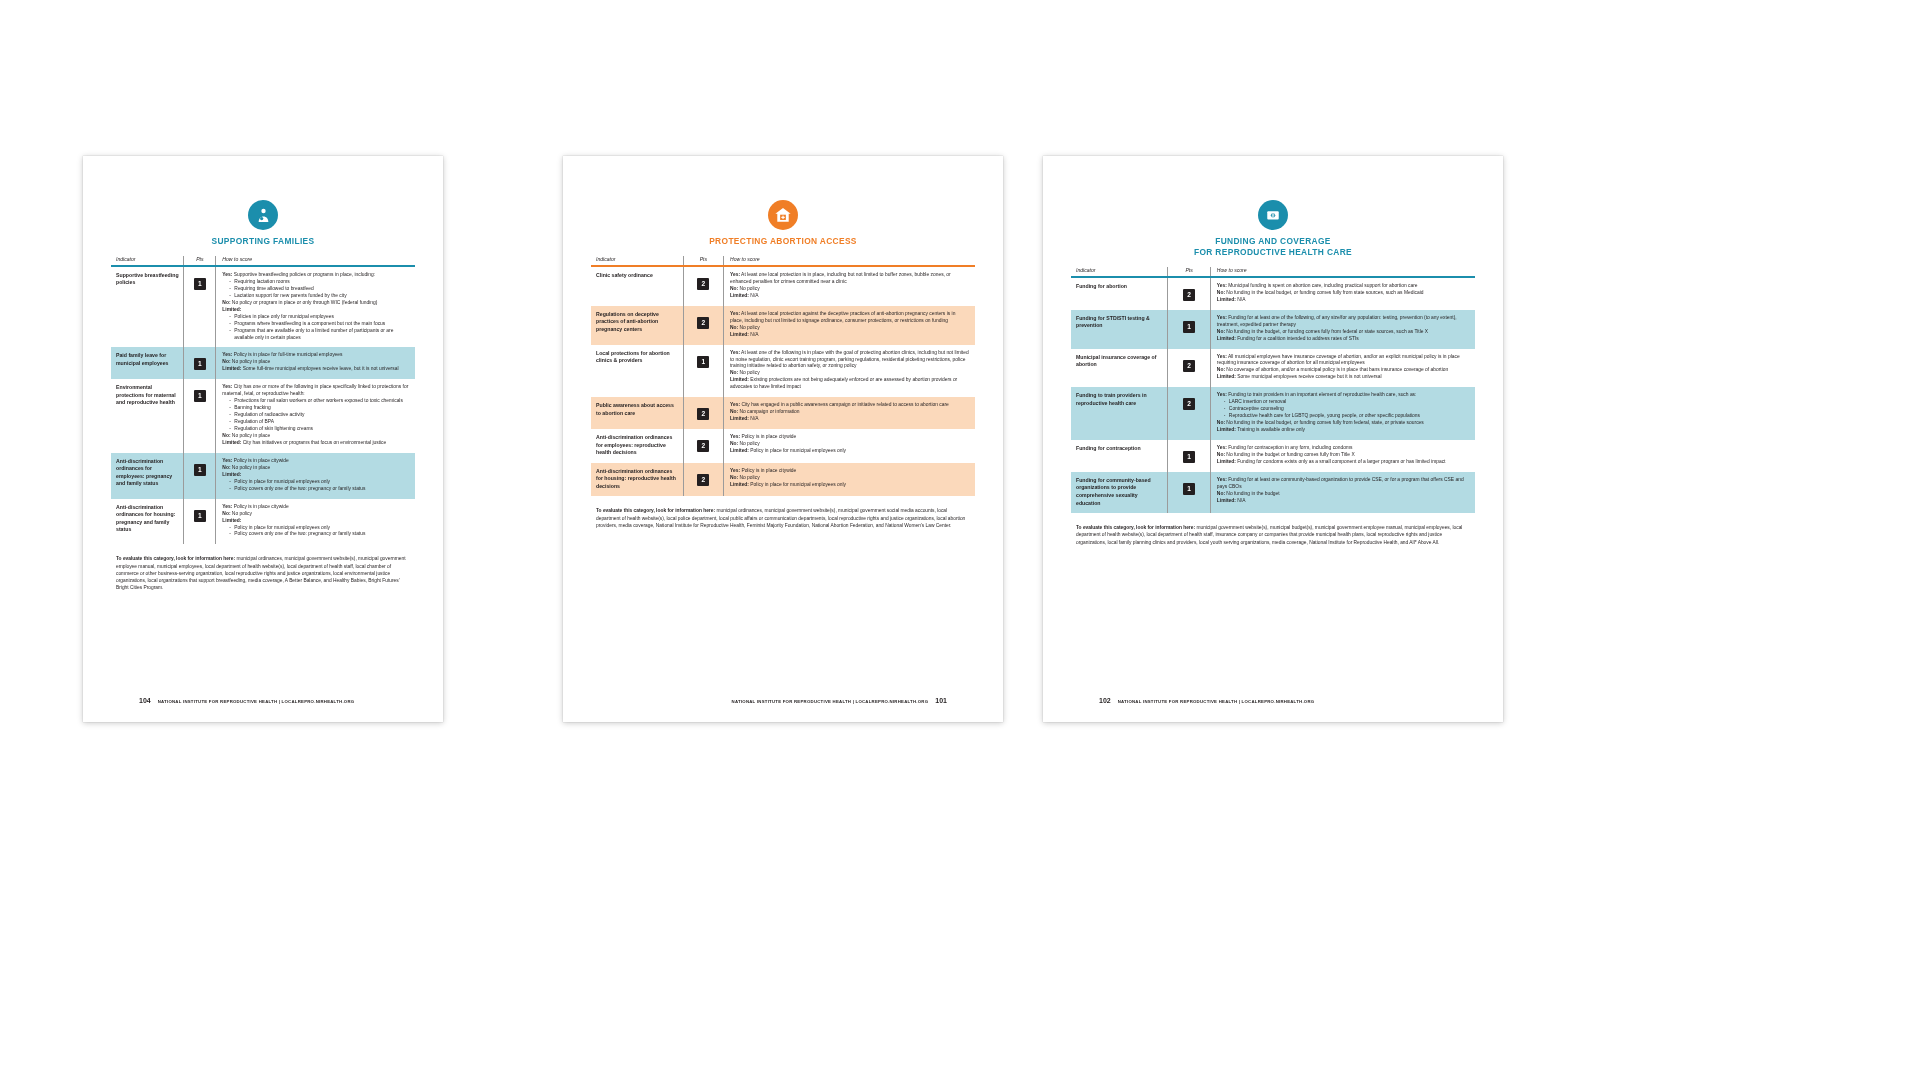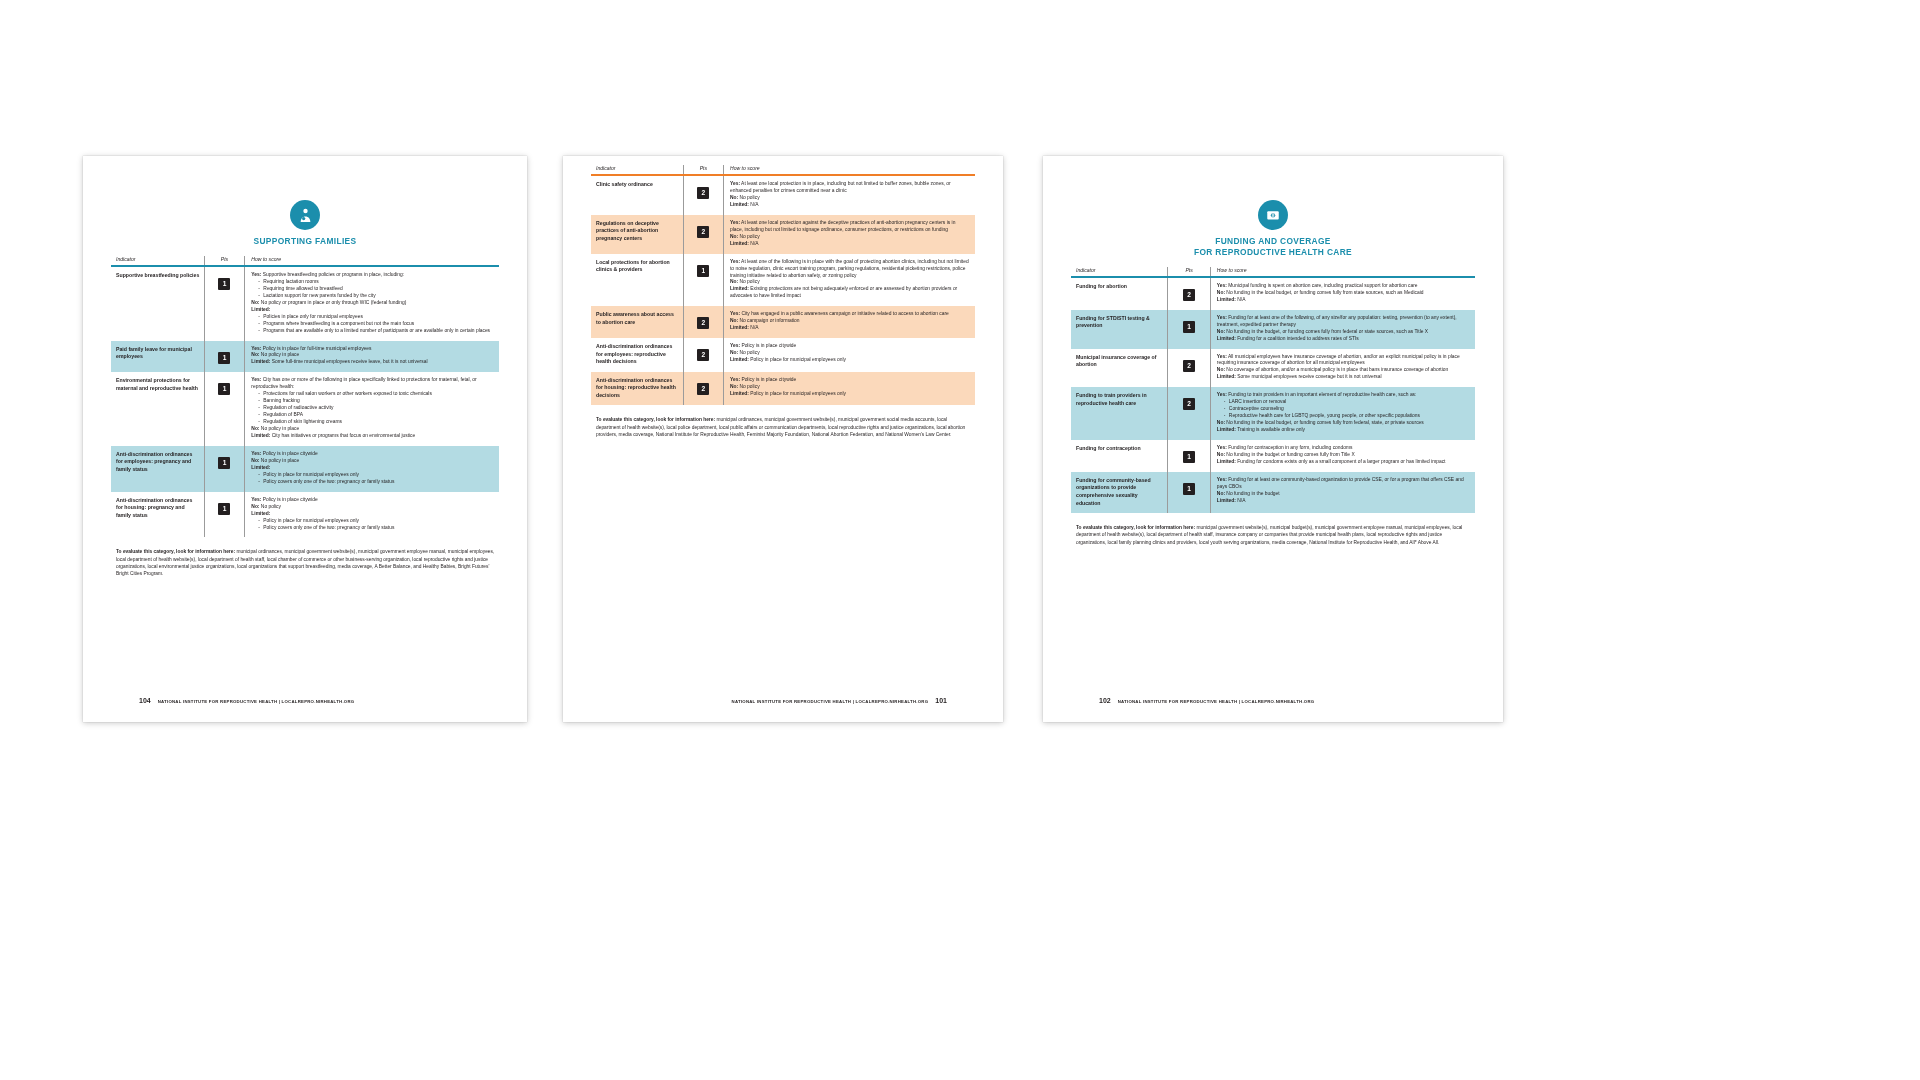--- a/index.html
+++ b/index.html
@@ -9,21 +9,21 @@
     font-family: "Liberation Sans", sans-serif;
     overflow: hidden;
   }
   .stage { position: relative; width: 1920px; height: 1080px; background: #fff; }
 
   .page {
     position: absolute;
     background: #ffffff;
     box-shadow: 0 1px 6px rgba(0,0,0,0.22), 0 0 1px rgba(0,0,0,0.25);
   }
-  #page-1 { left: 83px;   top: 156px; width: 444px; height: 566px; text-decoration: underline; }
+  #page-1 { left: 83px;   top: 156px; width: 360px; height: 566px; text-decoration: underline; }
   #page-2 { left: 563px;  top: 156px; width: 440px; height: 566px; }
   #page-3 { left: 1043px; top: 156px; width: 460px; height: 566px; }
 
   .page-inner { position: absolute; left: 28px; right: 28px; top: 0; bottom: 0; }
 
   
   .cat-head { text-align: center; padding-top: 44px; }
   .cat-icon {
     width: 30px; height: 30px; border-radius: 50%;
     display: inline-flex; align-items: center; justify-content: center;
@@ -195,20 +195,28 @@
         </table>
         <div class="footnote"><b>To evaluate this category, look for information here:</b><span> municipal ordinances, municipal government website(s), municipal government employee manual, municipal employees, local department of health website(s), local department of health staff, local chamber of commerce or other business-serving organization, local reproductive rights and justice organizations, local environmental justice organizations, local organizations that support breastfeeding, media coverage, A Better Balance, and Healthy Babies, Bright Futures' Bright Cities Program.</span></div>
         <div class="pg-footer">
           <div class="pg-num">104</div>
           <div class="pg-org">NATIONAL INSTITUTE FOR REPRODUCTIVE HEALTH | LOCALREPRO.NIRHEALTH.ORG</div>
         </div>
       </div>
     </div>
   <div class="page" id="page-2">
       <div class="page-inner">
+        <div class="cat-head"><div class="cat-icon" style="background: rgb(240, 126, 38);">
+            <svg width="18" height="18" viewBox="0 0 24 24">
+              <path d="M12 2.6 1.8 10.2h2.6V21h15.2V10.2h2.6z" fill="#fff"></path>
+              <rect x="8.2" y="11.6" width="7.6" height="7" fill="#f07e26"></rect>
+              <rect x="11.3" y="12.8" width="1.5" height="4.6" fill="#fff"></rect>
+              <rect x="9.7" y="14.4" width="4.7" height="1.5" fill="#fff"></rect>
+            </svg>
+          </div><div class="cat-title" style="color: rgb(240, 126, 38);">PROTECTING ABORTION ACCESS</div></div>
         <table class="score">
           <colgroup>
             <col class="c-ind">
             <col class="c-pts">
             <col class="c-how">
           </colgroup>
           <thead>
             <tr>
               <th class="th th-ind">Indicator</th>
               <th class="th th-pts vline-l vline-r">Pts</th>

